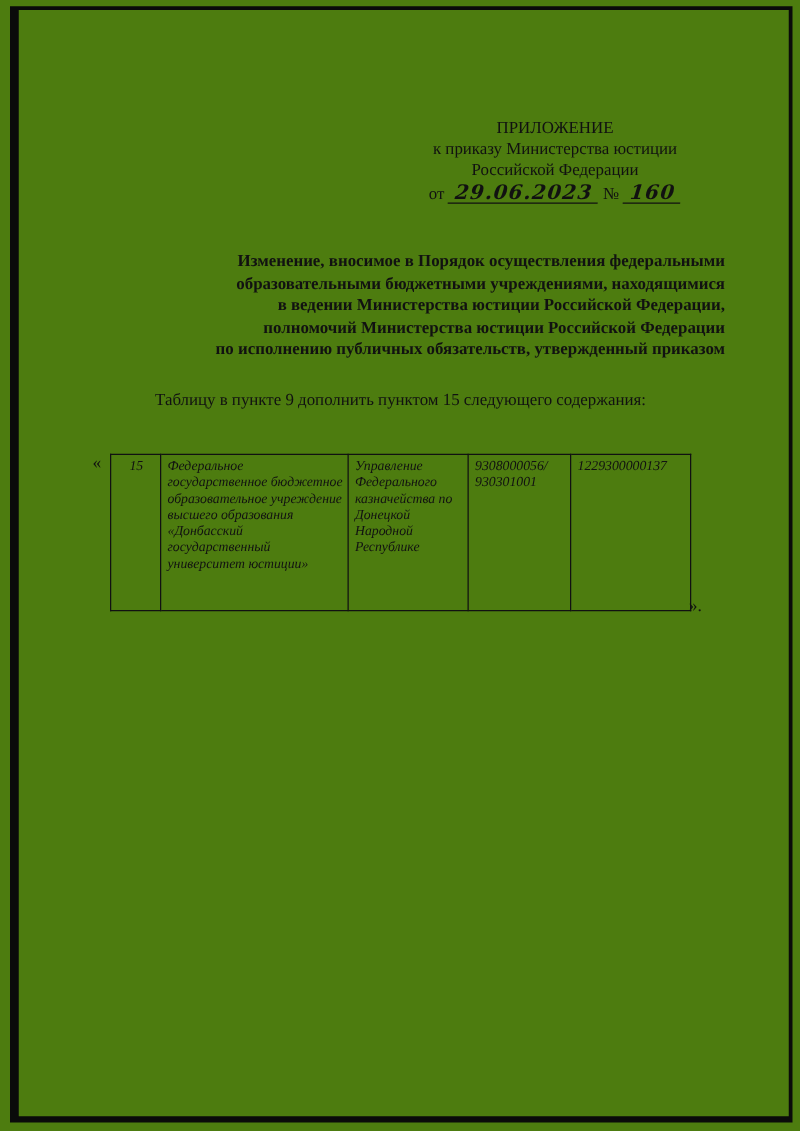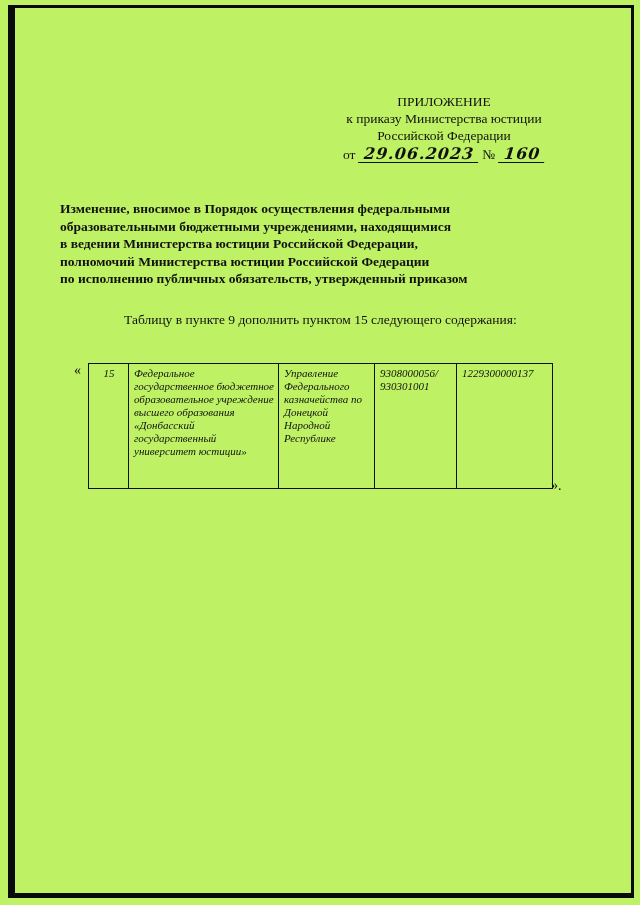--- a/index.html
+++ b/index.html
@@ -4,21 +4,21 @@
 <style>
   html, body {
     margin: 0;
     padding: 0;
     background: #ffffff;
   }
   .page {
     position: relative;
     width: 640px;
     height: 905px;
-    background: #bef264;
+    background: #4d7c0f;
     font-family: "Liberation Serif", "DejaVu Serif", serif;
     color: #111111;
     overflow: hidden;
   }
   
   .frame {
     position: absolute;
     left: 8px;
     top: 5px;
     right: 6px;
@@ -52,21 +52,21 @@
     transform: skewX(-6deg);
     border-bottom: 1.5px solid #111;
     padding: 0 5px 0 5px;
     line-height: 16px;
   }
   .title-block {
     position: absolute;
     left: 60px;
     top: 200px;
     width: 520px;
-    text-align: left;
+    text-align: right;
     font-weight: bold;
     font-size: 13.5px;
     line-height: 17.5px;
   }
   .intro-line {
     position: absolute;
     left: 124px;
     top: 312px;
     font-size: 13.5px;
   }

